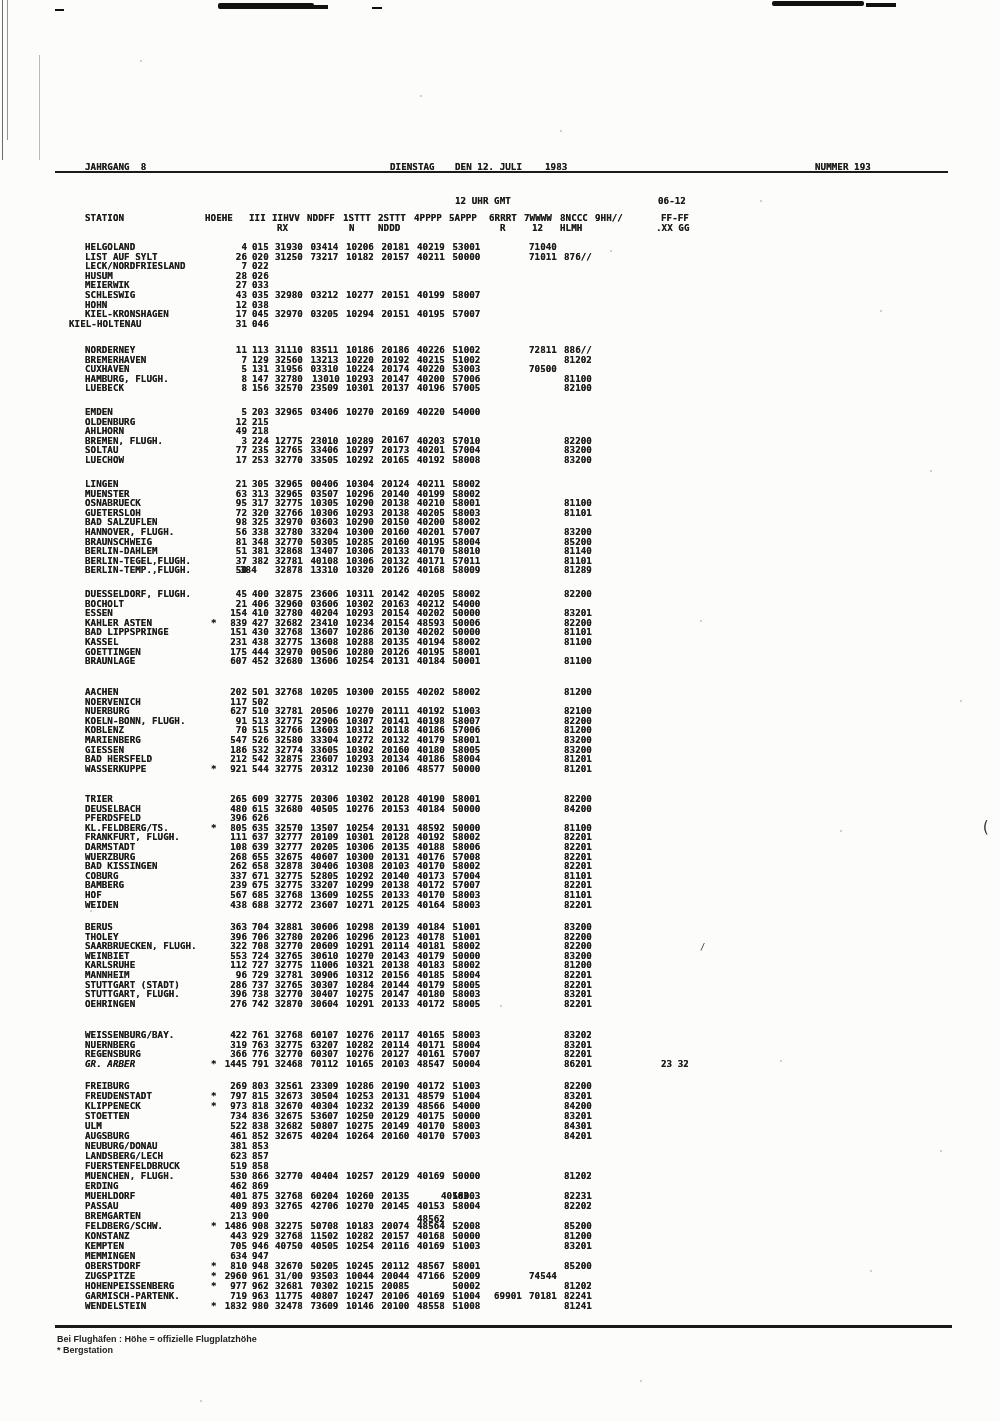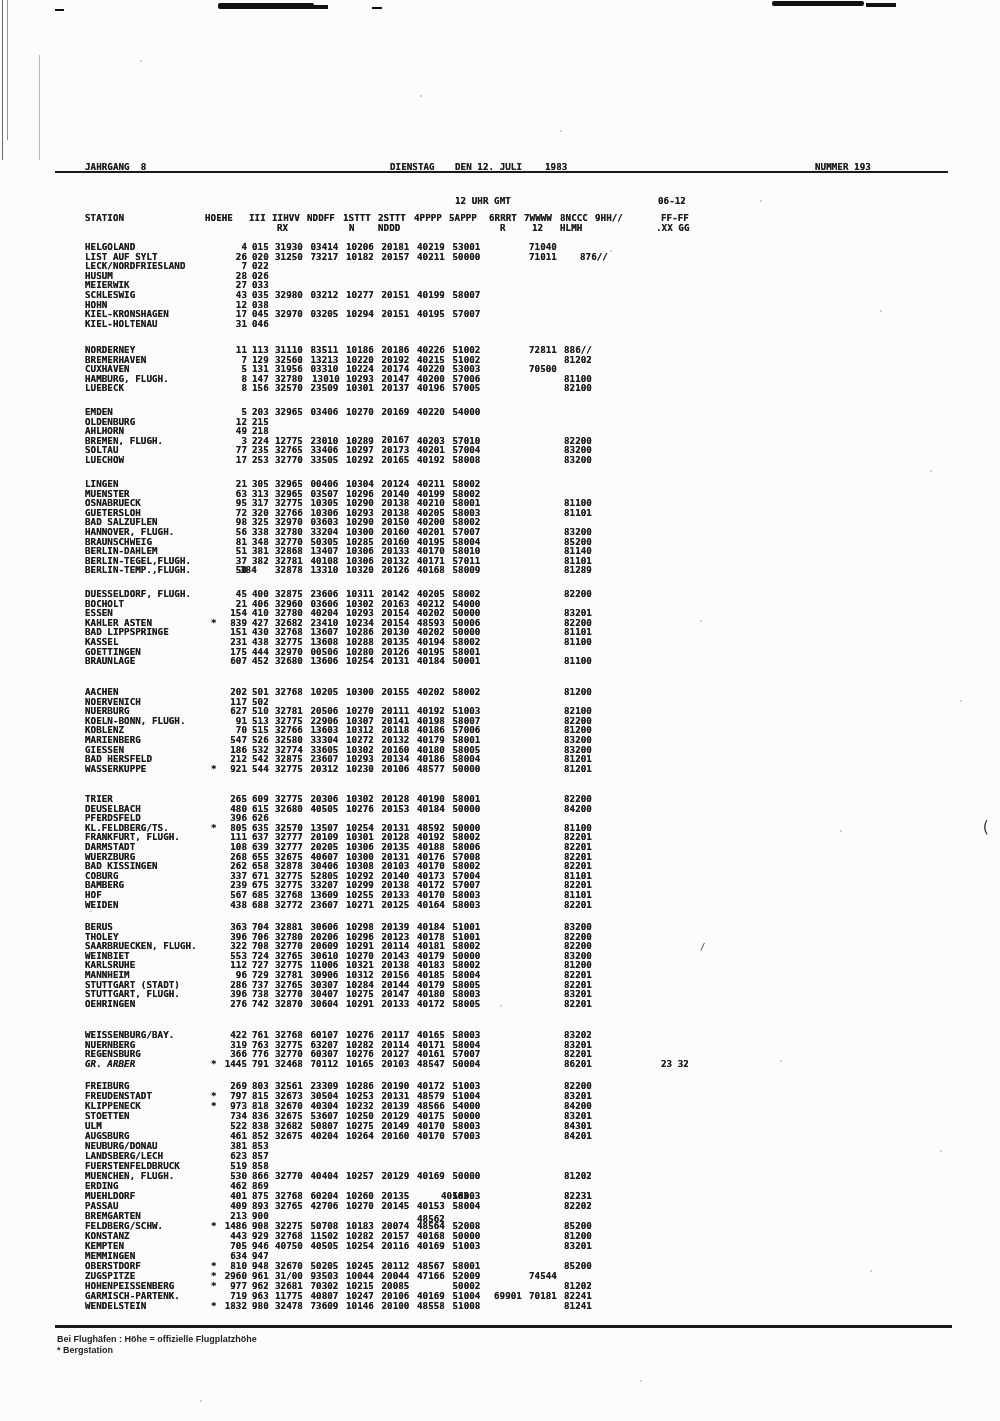--- a/index.html
+++ b/index.html
@@ -103,21 +103,21 @@
         <div class="t" style="left: 85px; top: 251.6px;">LIST AUF SYLT</div>
         <div class="t right" style="left: 213px; top: 251.6px; width: 34px;">26</div>
         <div class="t" style="left: 252px; top: 251.6px;">020</div>
         <div class="t" style="left: 275px; top: 251.6px;">31250</div>
         <div class="t" style="left: 310.5px; top: 251.6px;">73217</div>
         <div class="t" style="left: 346px; top: 251.6px;">10182</div>
         <div class="t" style="left: 381.5px; top: 251.6px;">20157</div>
         <div class="t" style="left: 417px; top: 251.6px;">40211</div>
         <div class="t" style="left: 452.5px; top: 251.6px;">50000</div>
         <div class="t" style="left: 529px; top: 251.6px;">71011</div>
-        <div class="t" style="left: 564px; top: 251.6px; margin-left: 16px;">876//</div>
+        <div class="t" style="left: 564px; top: 251.6px;">876//</div>
       </div>
       <div>
         <div class="t" style="left: 85px; top: 261.2px;">LECK/NORDFRIESLAND</div>
         <div class="t right" style="left: 213px; top: 261.2px; width: 34px;">7</div>
         <div class="t" style="left: 252px; top: 261.2px;">022</div>
       </div>
       <div>
         <div class="t" style="left: 85px; top: 270.8px;">HUSUM</div>
         <div class="t right" style="left: 213px; top: 270.8px; width: 34px;">28</div>
         <div class="t" style="left: 252px; top: 270.8px;">026</div>
@@ -148,21 +148,21 @@
         <div class="t right" style="left: 213px; top: 309.2px; width: 34px;">17</div>
         <div class="t" style="left: 252px; top: 309.2px;">045</div>
         <div class="t" style="left: 275px; top: 309.2px;">32970</div>
         <div class="t" style="left: 310.5px; top: 309.2px;">03205</div>
         <div class="t" style="left: 346px; top: 309.2px;">10294</div>
         <div class="t" style="left: 381.5px; top: 309.2px;">20151</div>
         <div class="t" style="left: 417px; top: 309.2px;">40195</div>
         <div class="t" style="left: 452.5px; top: 309.2px;">57007</div>
       </div>
       <div>
-        <div class="t" style="left: 85px; top: 318.8px;">KIEL-HOLTENAU</div>
+        <div class="t" style="left: 69px; top: 318.8px;">KIEL-HOLTENAU</div>
         <div class="t right" style="left: 213px; top: 318.8px; width: 34px;">31</div>
         <div class="t" style="left: 252px; top: 318.8px;">046</div>
       </div>
       <div>
         <div class="t" style="left: 85px; top: 345px;">NORDERNEY</div>
         <div class="t right" style="left: 213px; top: 345px; width: 34px;">11</div>
         <div class="t" style="left: 252px; top: 345px;">113</div>
         <div class="t" style="left: 275px; top: 345px;">31110</div>
         <div class="t" style="left: 310.5px; top: 345px;">83511</div>
         <div class="t" style="left: 346px; top: 345px;">10186</div>

